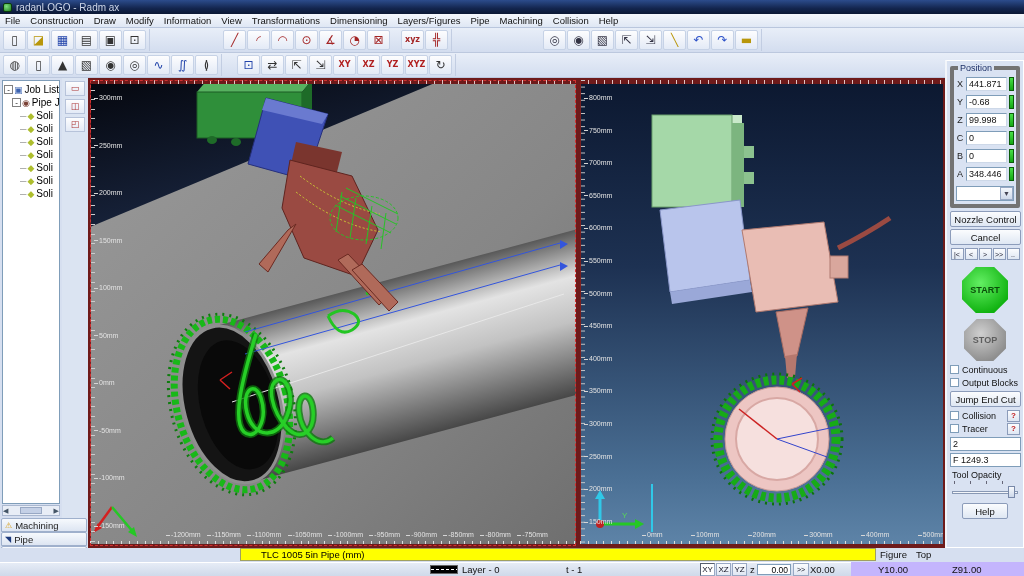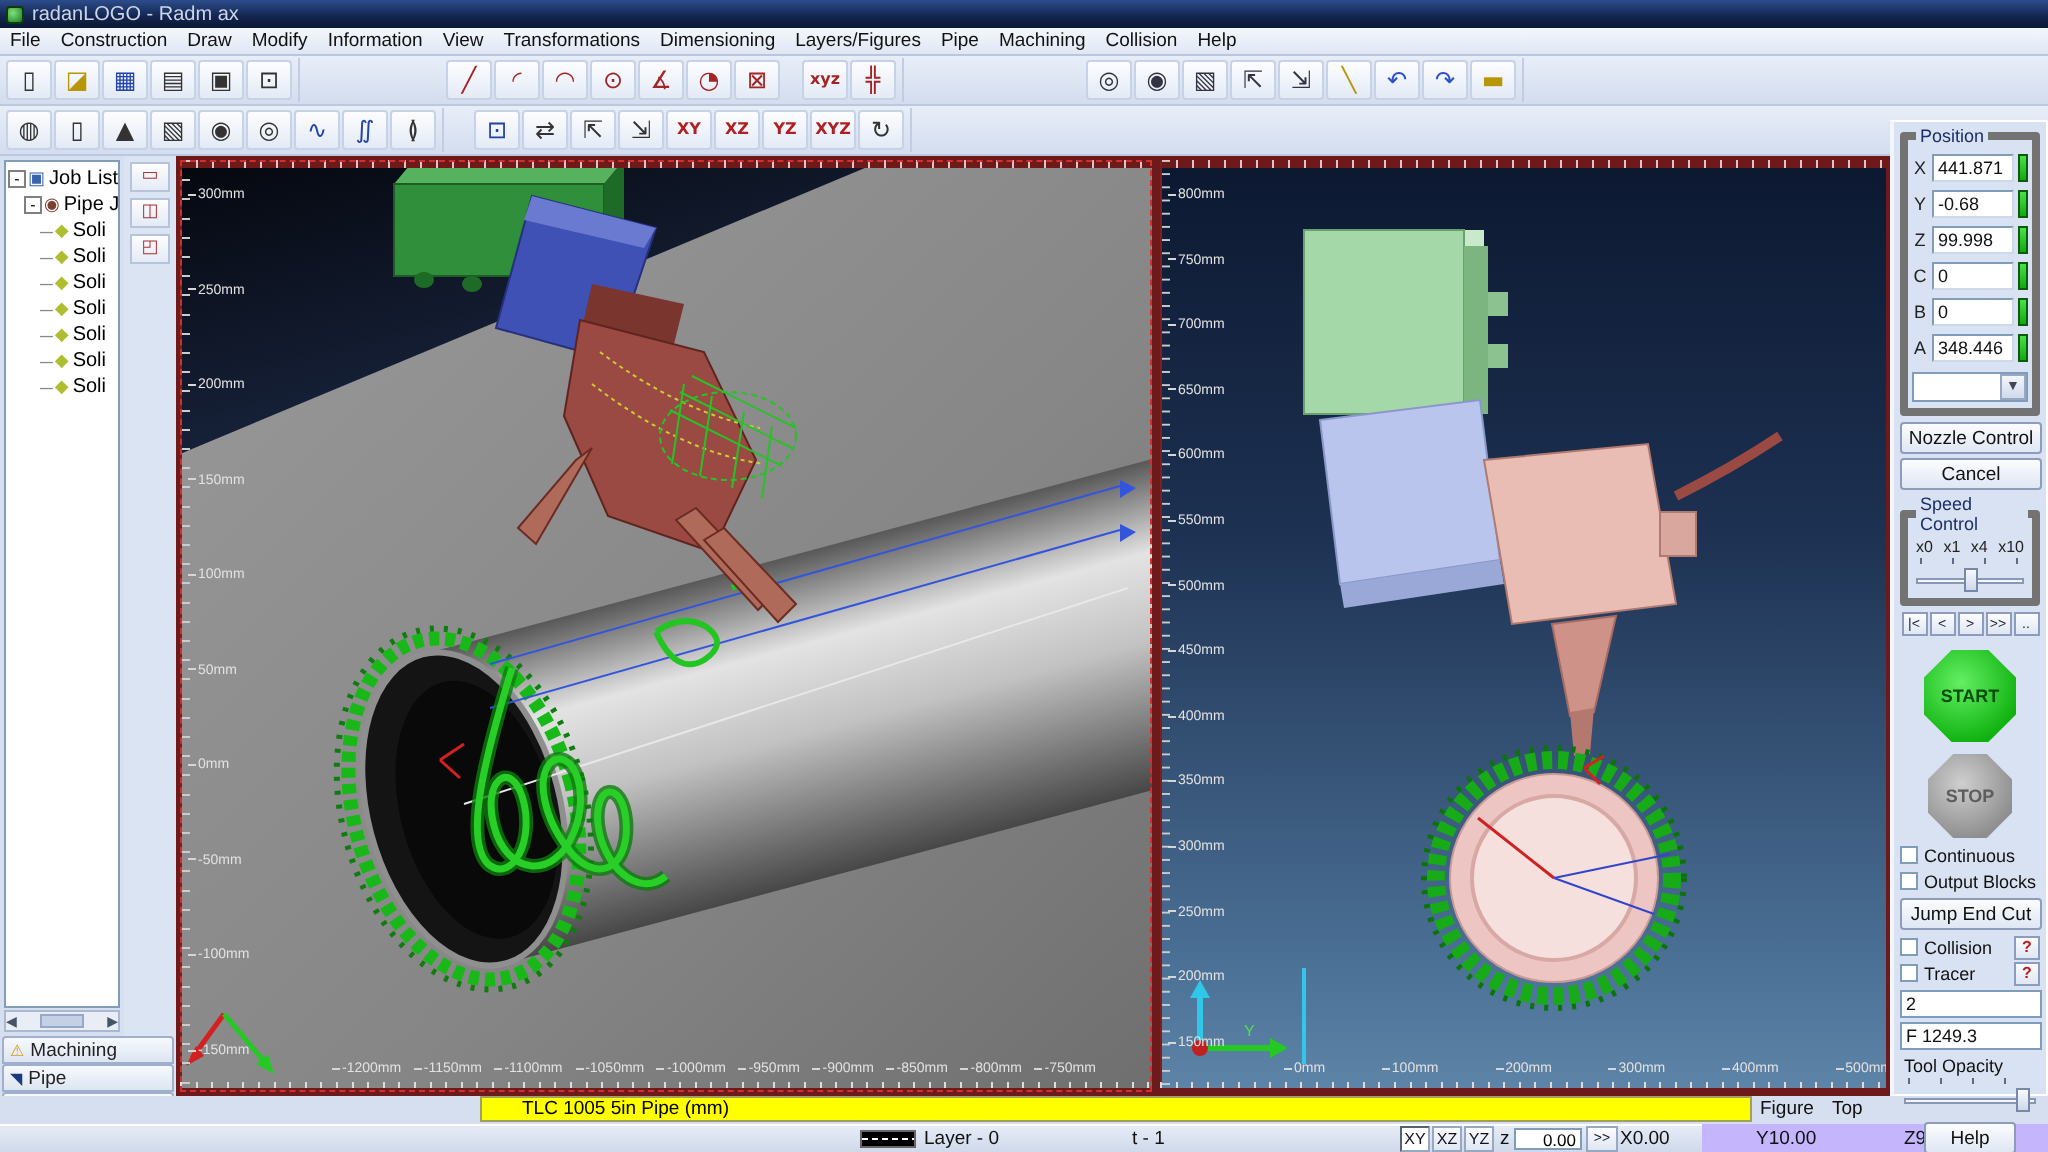--- a/index.html
+++ b/index.html
@@ -530,35 +530,20 @@
           <div class="ax-v">348.446</div>
           <span class="ax-g"></span>
         </div>
         </div>
       <div class="dropdown">
         <span class="dd-btn">▼</span>
       </div>
     </fieldset>
     <button class="rp-btn">Nozzle Control</button>
     <button class="rp-btn">Cancel</button>
-    <fieldset>
-      <legend>Speed Control</legend>
-      <div class="marks">
-
-      <span class="speed-mark">x0</span>
-          <span class="speed-mark">x1</span>
-          <span class="speed-mark">x4</span>
-          <span class="speed-mark">x10</span>
-        </div>
-      <div class="tickrow"></div>
-      <div class="slider">
-        <div class="track"></div>
-        <div class="handle" style="left:24px;"></div>
-      </div>
-    </fieldset>
     <div class="transport">
       <button>|&lt;</button>
       <button>&lt;</button>
       <button>&gt;</button>
       <button>&gt;&gt;</button>
       <button>..</button>
     </div>
     <div class="octo-wrap">
       <button class="octo start">START</button>
       <button class="octo stop">STOP</button>

